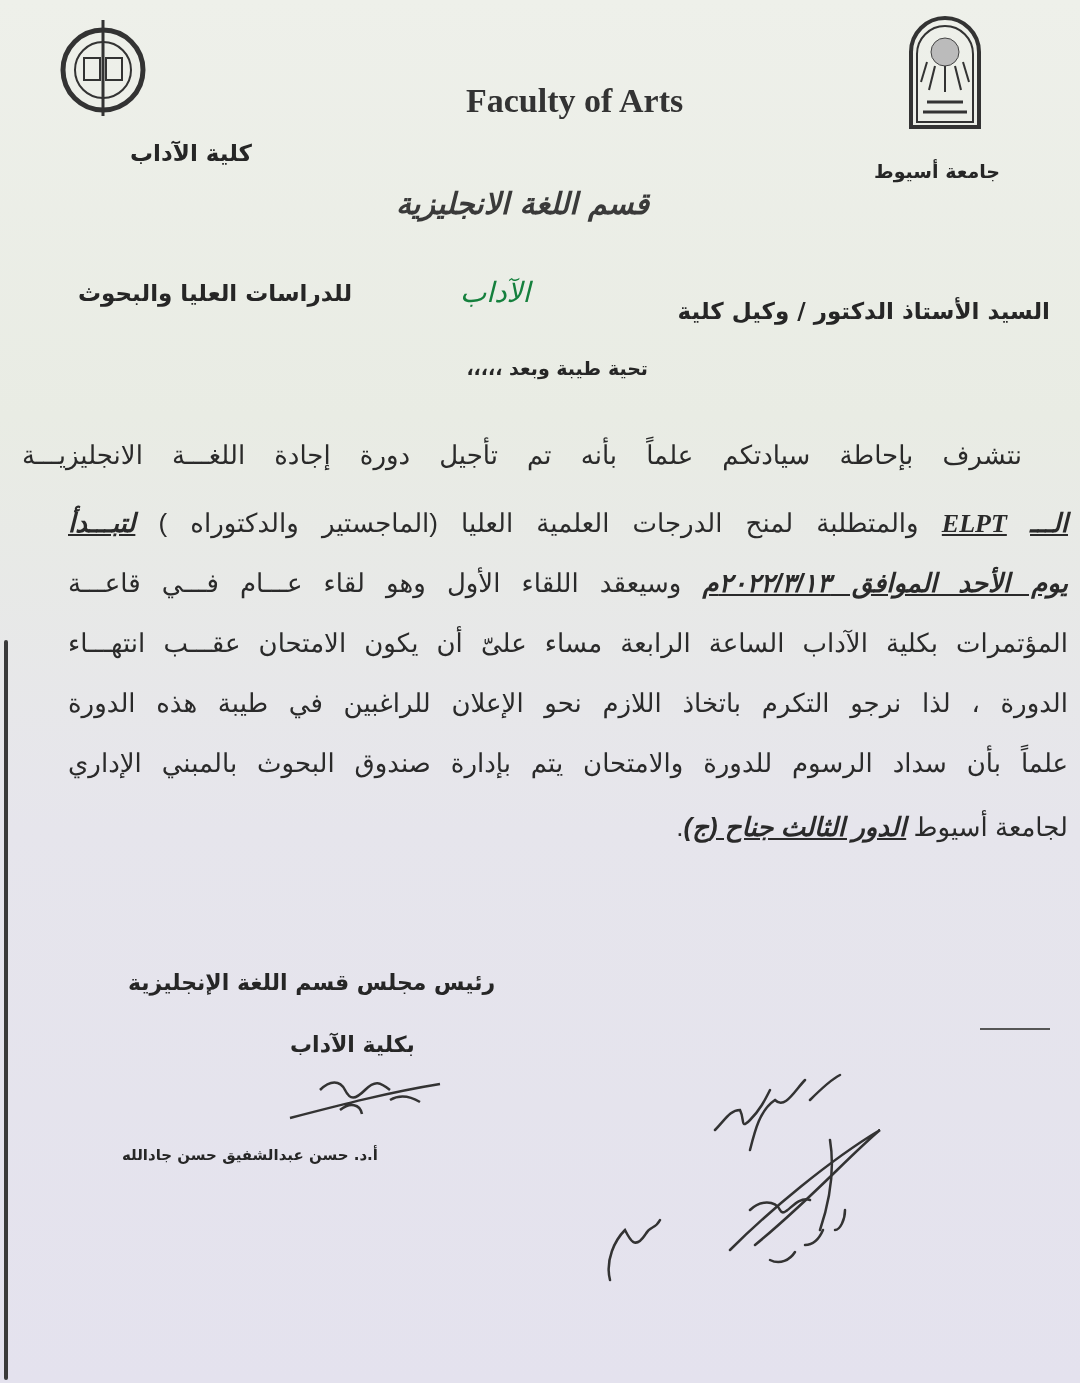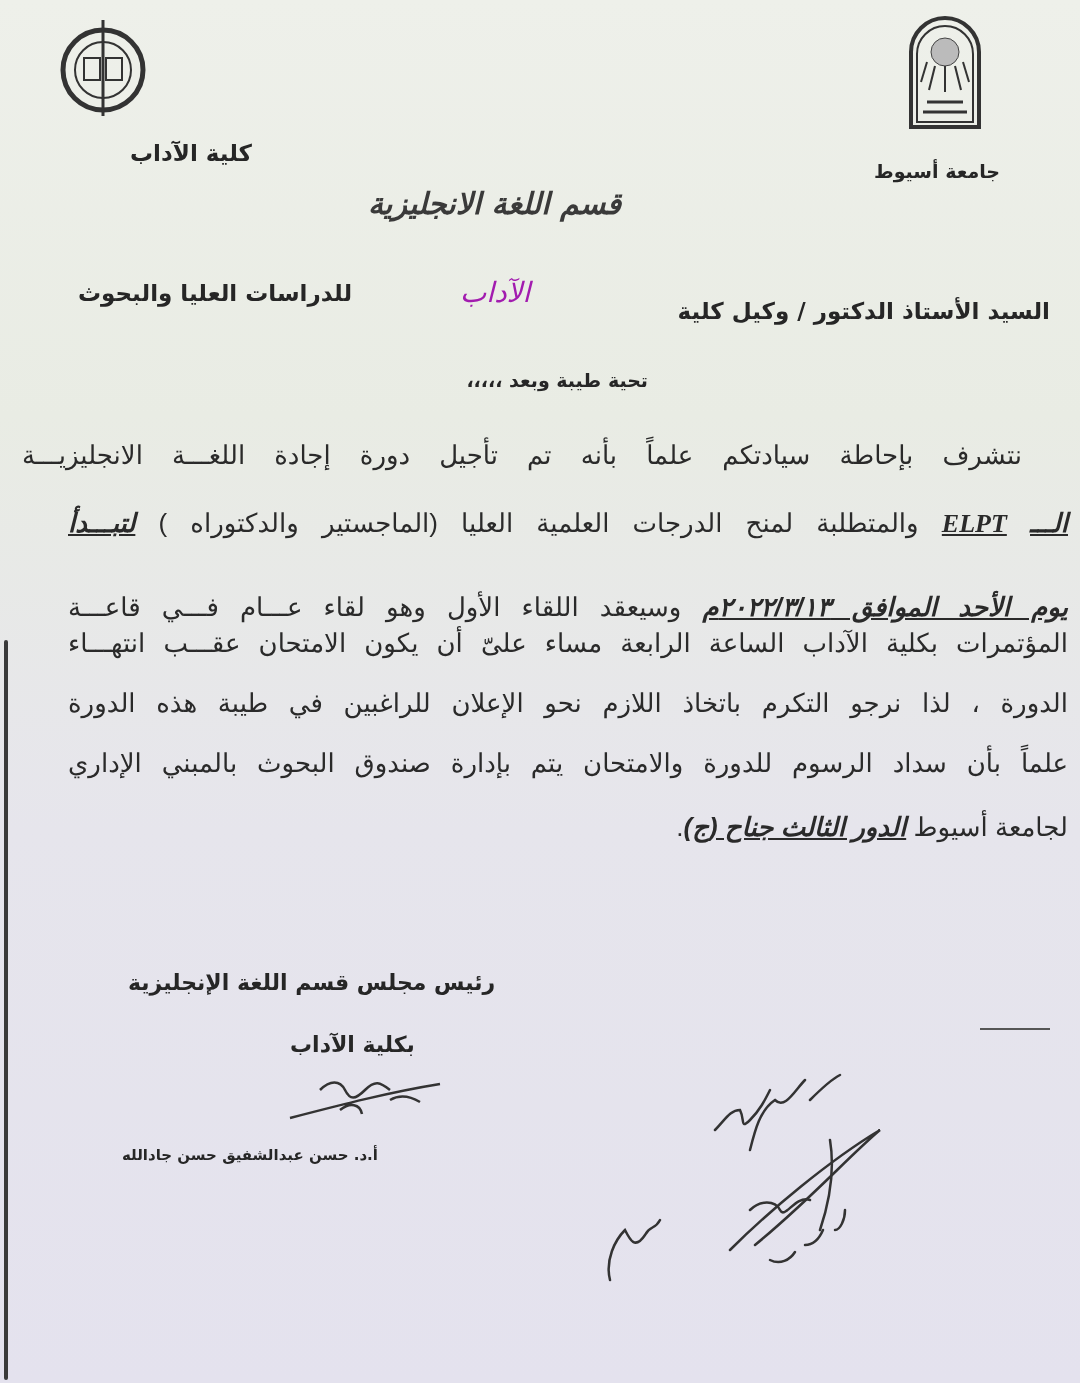--- a/index.html
+++ b/index.html
@@ -25,32 +25,32 @@
   .faculty-logo {
     left:48px; top:18px; width:110px; height:100px;
   }
   .uni-logo { right:95px; top:12px; width:80px; height:118px; }
 
   .faculty-name-ar { left:130px; top:140px; font-size:23px; font-weight:bold; }
   .uni-name-ar { right:80px; top:160px; font-size:19px; font-weight:bold;margin-left:24px; }
 
   .en-title1 { left:466px; top:82px; font-family:"Liberation Serif", serif; font-weight:bold; font-size:34px; color:#333; }
   .en-title2 { left:430px; top:132px; font-family:"Liberation Serif", serif; font-weight:bold; font-size:35px; color:#333; }
-  .dept-ar { left:368px; top:186px; font-size:30px; font-style:italic; font-weight:bold; color:#3a3a3a; letter-spacing:1px; }
+  .dept-ar { left:396px; top:186px; font-size:30px; font-style:italic; font-weight:bold; color:#3a3a3a; letter-spacing:1px; }
 
   .addressee { right:30px; top:298px; font-size:23px; font-weight:bold; }
   .addressee-tail { left:78px; top:280px; font-size:23px; font-weight:bold; }
-  .handwritten-name { left:460px; top:276px; font-size:28px; font-family:"DejaVu Serif", serif; color:#a21caf; font-style:italic;text-align:center; }
+  .handwritten-name { left:460px; top:276px; font-size:28px; font-family:"DejaVu Serif", serif; color:#15803d; font-style:italic;text-align:center; }
 
-  .greeting { right:432px; top:357px; font-size:19px; font-weight:bold;margin-top:12px; }
+  .greeting { right:432px; top:357px; font-size:19px; font-weight:bold; }
 
   .body-line { right:12px; font-size:26px; font-family:"Liberation Sans", sans-serif; color:#2a2a2a; }
   .l1 { top:440px; right:58px; width:1000px; text-align:justify; text-align-last:justify; }
   .l2 { top:508px; width:1000px; text-align:justify; text-align-last:justify; }
-  .l3 { top:592px; width:1000px; text-align:justify; text-align-last:justify;margin-left:27px; }
+  .l3 { top:568px; width:1000px; text-align:justify; text-align-last:justify;margin-left:27px; }
   .l4 { top:628px; width:1000px; text-align:justify; text-align-last:justify; }
   .l5 { top:688px; width:1000px; text-align:justify; text-align-last:justify; }
   .l6 { top:748px; width:1000px; text-align:justify; text-align-last:justify; }
   .l7 { top:812px; }
   .u { text-decoration:underline; font-style:italic; font-weight:bold; }
   .elpt { font-family:"Liberation Serif", serif; font-weight:bold; font-style:italic; text-decoration:underline; }
 
   .closing { right:210px; top:868px; font-size:22px; font-weight:bold; }
 
   .sig-title1 { left:128px; top:970px; font-size:22px; font-weight:bold; }
@@ -85,20 +85,21 @@
       <line x1="50" y1="54" x2="56" y2="78"></line>
         <line x1="22" y1="50" x2="16" y2="70"></line>
       <line x1="58" y1="50" x2="64" y2="70"></line>
     </g>
     <path d="M18 100 H62 M22 90 H58" stroke="#333" stroke-width="3"></path>
   </svg>
 
   <div class="abs ar faculty-name-ar">كلية الآداب</div>
   <div class="abs ar uni-name-ar">جامعة أسيوط</div>
 
+  <div class="abs en-title1">Faculty of Arts</div>
   <div class="abs ar dept-ar">قسم اللغة الانجليزية</div>
 
   <div class="abs ar addressee">السيد الأستاذ الدكتور / وكيل كلية</div>
   <div class="abs ar handwritten-name">الآداب</div>
   <div class="abs ar addressee-tail">للدراسات العليا والبحوث</div>
   <div class="abs ar greeting">تحية طيبة وبعد ،،،،،</div>
 
   <div class="abs ar body-line l1">نتشرف بإحاطة سيادتكم علماً بأنه تم تأجيل دورة إجادة اللغـــة الانجليزيـــة</div>
 
   <div class="abs ar body-line l2">

